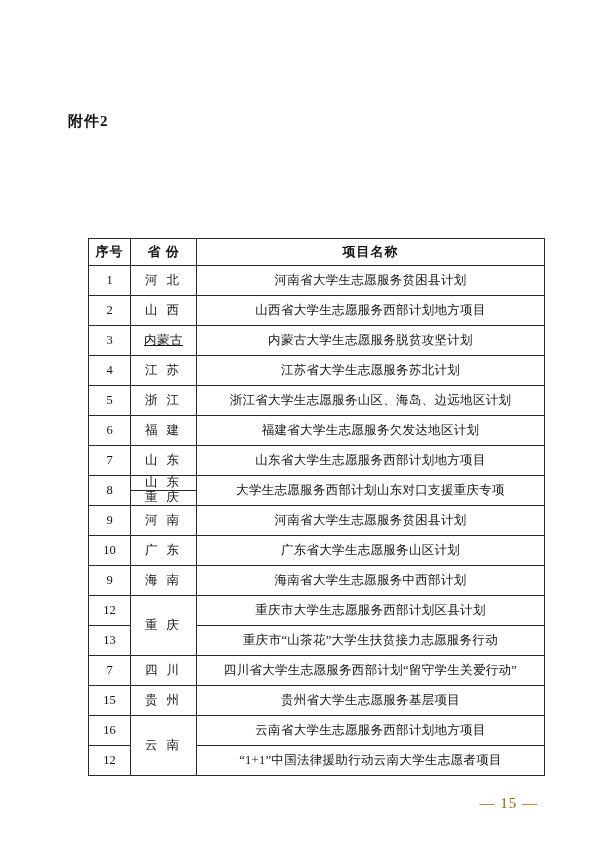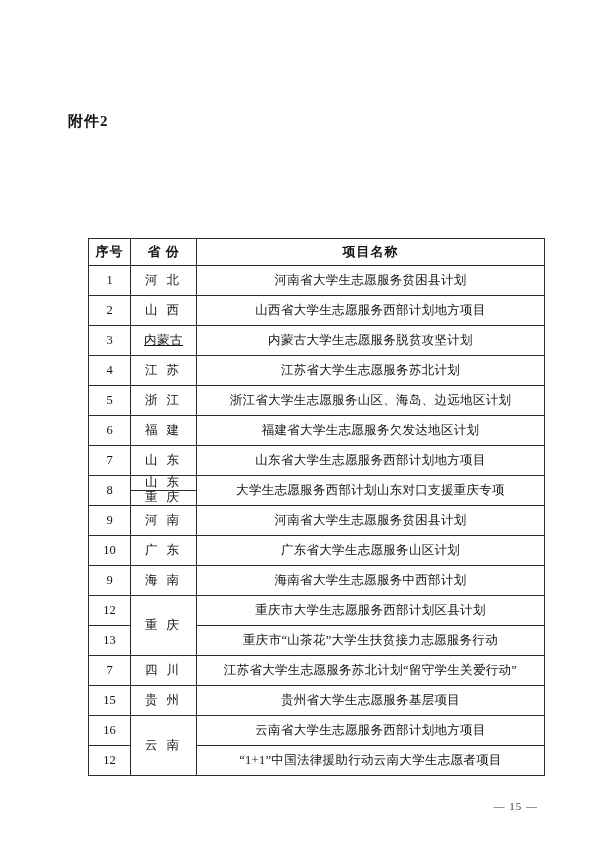--- a/index.html
+++ b/index.html
@@ -86,23 +86,23 @@
     font-size: 12.5px;
     letter-spacing: 0.3px;
   }
   td.cell-name.centered {
     padding-left: 0;
   }
   .page-number {
     position: absolute;
     right: 62px;
     bottom: 48px;
-    font-size: 11px;
+    font-size: 15px;
     letter-spacing: 1px;
-    color: #404040;
+    color: #a16207;
   }
 </style>
 </head>
 <body>
 
 <div class="page">
 
   <div class="attachment-label">附件2</div>
 
 
@@ -184,21 +184,21 @@
           <td class="cell-prov" rowspan="2">重 庆</td>
           <td class="cell-name">重庆市大学生志愿服务西部计划区县计划</td>
         </tr>
         <tr>
           <td class="cell-no">13</td>
           <td class="cell-name">重庆市“山茶花”大学生扶贫接力志愿服务行动</td>
         </tr>
         <tr>
           <td class="cell-no">7</td>
           <td class="cell-prov">四 川</td>
-          <td class="cell-name">江苏省大学生志愿服务苏北计划“留守学生关爱行动”</td>
+          <td class="cell-name">四川省大学生志愿服务西部计划“留守学生关爱行动”</td>
         </tr>
         <tr>
           <td class="cell-no">15</td>
           <td class="cell-prov">贵 州</td>
           <td class="cell-name">贵州省大学生志愿服务基层项目</td>
         </tr>
         <tr>
           <td class="cell-no">16</td>
           <td class="cell-prov" rowspan="2">云 南</td>
           <td class="cell-name">云南省大学生志愿服务西部计划地方项目</td>

